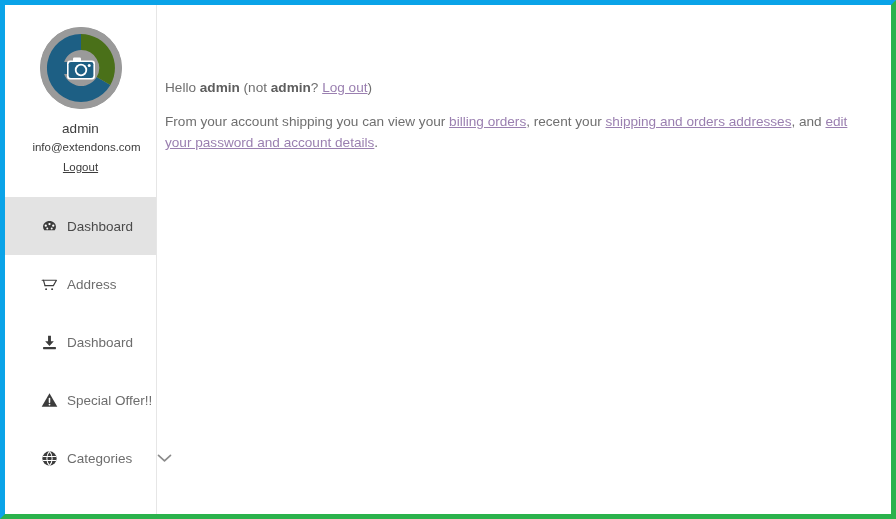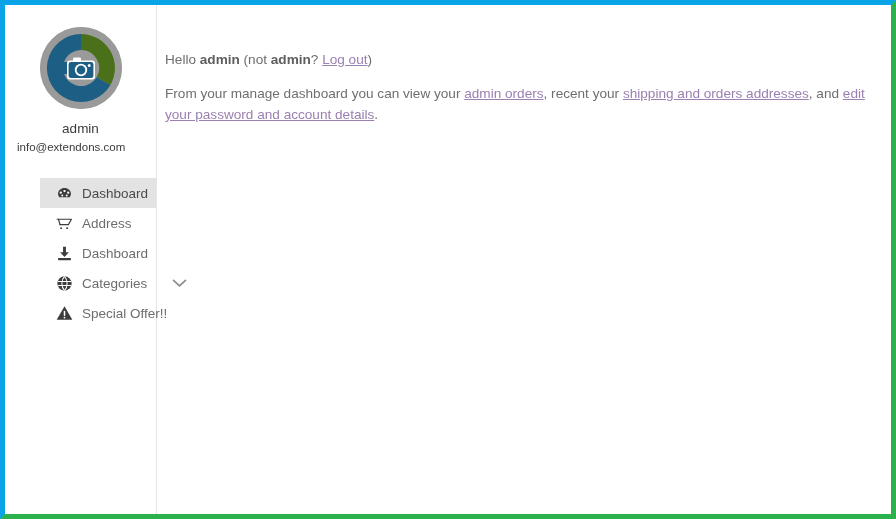--- a/index.html
+++ b/index.html
@@ -60,20 +60,21 @@
   }
   .avatar svg { display: block; }
 
   .user-name {
     text-align: center;
     font-size: 13.5px;
     color: #3c3c3c;
     line-height: 19px;
   }
   .user-email {
+    text-align: center;
     font-size: 11.5px;
     color: #3c3c3c;
     line-height: 18px;
     margin-left: 12px;
   }
   .logout-wrap { text-align: center; margin-top: 1px; }
   .logout-link {
     font-size: 11.5px;
     color: #3c3c3c;
     text-decoration: underline;
@@ -82,27 +83,26 @@
 
   .nav {
     margin-top: 22px;
     list-style: none;
     padding: 0;
   }
   .nav-item {
     display: flex;
     align-items: center;
     gap: 9px;
-    height: 30px;
-    padding-left: 16px;
+    height: 58px;
+    padding-left: 36px;
     font-size: 13.5px;
     color: #6d6d6d;
     cursor: pointer;
     position: relative;
-    margin-left: 35px;
   }
   .nav-item.active {
     background: #e3e3e3;
     color: #4a4a4a;
   }
   .nav-icon {
     width: 17px;
     height: 17px;
     display: inline-flex;
     align-items: center;
@@ -116,21 +116,21 @@
     margin-left: 16px;
     display: inline-flex;
     align-items: center;
     color: #8a8a8a;
   }
 
   
   .content {
     flex: 1 1 auto;
     background: #ffffff;
-    padding: 44px 24px 20px 8px;
+    padding: 72px 24px 20px 8px;
   }
   .content p {
     margin: 0 0 13px 0;
     font-size: 13.6px;
     line-height: 21px;
     color: #6f6f6f;
   }
   .content p:last-child { margin-bottom: 0; }
   .content strong { color: #5e5e5e; font-weight: bold; }
   .clink {
@@ -167,20 +167,23 @@
               <circle cx="0" cy="1" r="6.2" fill="#ffffff"></circle>
               <circle cx="0" cy="1" r="4.4" fill="#1d5f84"></circle>
               <circle cx="8.2" cy="-3.6" r="1.5" fill="#ffffff"></circle>
             </g>
           </svg>
         </div>
       </div>
 
       <div class="user-name">admin</div>
       <div class="user-email">info@extendons.com</div>
+      <div class="logout-wrap">
+        <span class="logout-link">Logout</span>
+      </div>
 
       <ul class="nav">
 
         <li class="nav-item active">
           <span class="nav-icon">
             <svg width="17" height="17" viewBox="0 0 20 20" fill="#3c3c3c">
               <path d="M10 3.4c-4.2 0-7.6 3.1-7.6 7 0 1.5.5 2.9 1.4 4h12.4c.9-1.1 1.4-2.5 1.4-4 0-3.9-3.4-7-7.6-7z"></path>
               <circle cx="5.6" cy="9" r="1.35" fill="#ffffff"></circle>
               <circle cx="10" cy="7.2" r="1.35" fill="#ffffff"></circle>
               <circle cx="14.4" cy="9" r="1.35" fill="#ffffff"></circle>
@@ -210,51 +213,51 @@
               <rect x="2.4" y="15.2" width="15.2" height="2.6" rx="0.6"></rect>
             </svg>
           </span>
           <span class="nav-label">Dashboard</span>
         </li>
 
 
 
         <li class="nav-item">
           <span class="nav-icon">
+            <svg width="17" height="16" viewBox="0 0 20 18" fill="#3c3c3c">
+              <path d="M10 1 19.2 17H0.8z"></path>
+              <rect x="9.1" y="6.4" width="1.8" height="6" rx="0.8" fill="#ffffff"></rect>
+              <circle cx="10" cy="14.4" r="1.05" fill="#ffffff"></circle>
+            </svg>
+          </span>
+          <span class="nav-label">Special Offer!!</span>
+        </li>
+
+        <li class="nav-item">
+          <span class="nav-icon">
             <svg width="17" height="17" viewBox="0 0 20 20" fill="#3c3c3c">
               <circle cx="10" cy="10" r="8.4"></circle>
               <path d="M10 1.6c-2 2.1-3.1 5.1-3.1 8.4s1.1 6.3 3.1 8.4" fill="none" stroke="#ffffff" stroke-width="1.2"></path>
               <path d="M10 1.6c2 2.1 3.1 5.1 3.1 8.4s-1.1 6.3-3.1 8.4" fill="none" stroke="#ffffff" stroke-width="1.2"></path>
               <path d="M2 7.6h16M2 12.4h16" stroke="#ffffff" stroke-width="1.2" fill="none"></path>
             </svg>
           </span>
           <span class="nav-label">Categories</span>
           <span class="chevron">
             <svg width="15" height="10" viewBox="0 0 16 10" fill="none" stroke="#8a8a8a" stroke-width="1.8" stroke-linecap="round" stroke-linejoin="round">
               <path d="M1.6 2.2 8 8l6.4-5.8"></path>
             </svg>
           </span>
         </li>
 
-        <li class="nav-item">
-          <span class="nav-icon">
-            <svg width="17" height="16" viewBox="0 0 20 18" fill="#3c3c3c">
-              <path d="M10 1 19.2 17H0.8z"></path>
-              <rect x="9.1" y="6.4" width="1.8" height="6" rx="0.8" fill="#ffffff"></rect>
-              <circle cx="10" cy="14.4" r="1.05" fill="#ffffff"></circle>
-            </svg>
-          </span>
-          <span class="nav-label">Special Offer!!</span>
-        </li>
-
       </ul>
     </aside>
 
     <main class="content">
 
       <p><span>Hello </span><strong>admin</strong><span> (not </span><strong>admin</strong><span>? </span><a class="clink">Log out</a><span>)</span></p>
 
-      <p><span>From your manage dashboard you can view your </span><a class="clink">admin orders</a><span>, recent your </span><a class="clink">shipping and orders addresses</a><span>, and </span><a class="clink">edit your password and account details</a><span>.</span></p>
+      <p><span>From your account shipping you can view your </span><a class="clink">billing orders</a><span>, recent your </span><a class="clink">shipping and orders addresses</a><span>, and </span><a class="clink">edit your password and account details</a><span>.</span></p>
 
     </main>
 
   </div>
 </div>
 
 </body></html>

